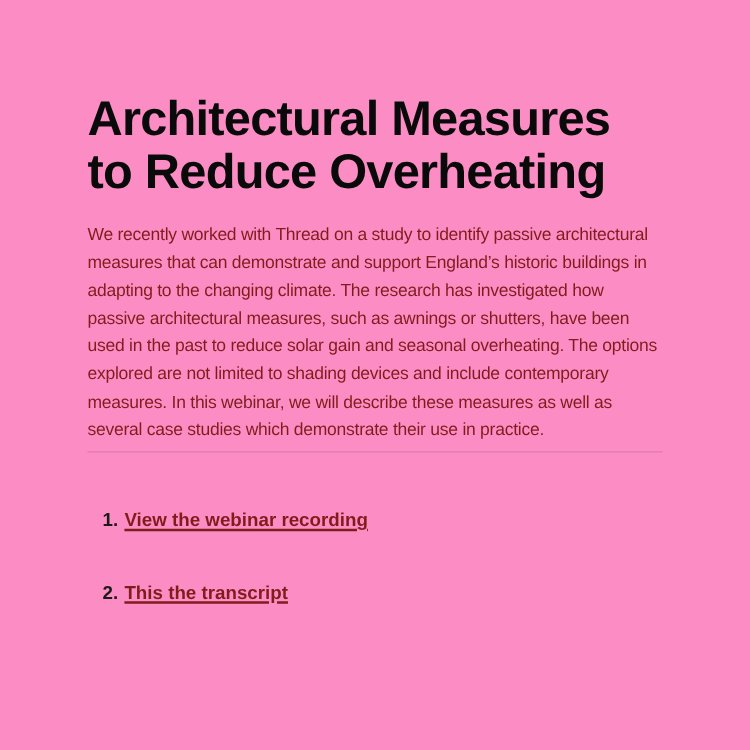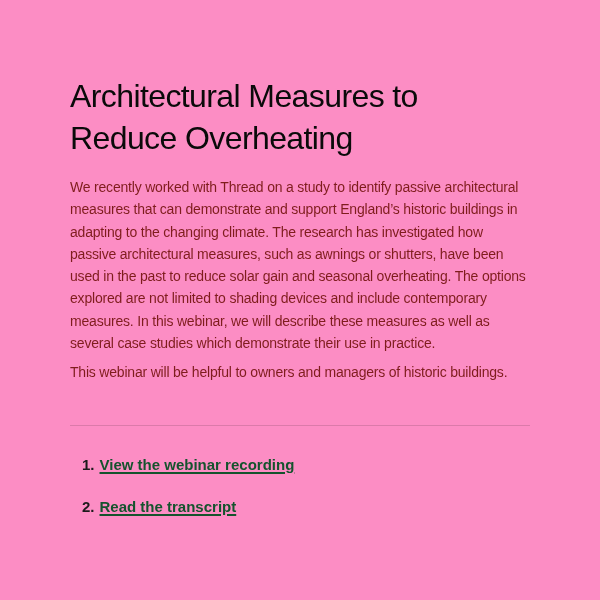--- a/index.html
+++ b/index.html
@@ -15,23 +15,23 @@
     -webkit-font-smoothing: antialiased;
   }
   .page {
     box-sizing: border-box;
     width: 600px;
     height: 600px;
     padding: 75px 70px 0 70px;
   }
   .page-title {
     margin: 0 0 17px 0;
-    font-size: 32px;
+    font-size: 39px;
     line-height: 42px;
-    font-weight: 400;
+    font-weight: 700;
     letter-spacing: -0.6px;
     color: #0a0a0a;
   }
   .body-text {
     margin: 0 0 7px 0;
     font-size: 14px;
     line-height: 22.3px;
     letter-spacing: -0.2px;
     color: #7f1d1d;
   }
@@ -57,42 +57,42 @@
     font-weight: 700;
     color: #1c1a1b;
     margin-bottom: 20px;
   }
   .resource-number {
     flex: 0 0 auto;
     margin-right: 5px;
     color: #1c1a1b;
   }
   .resource-link {
-    color: #14532d;
+    color: #7f1d1d;
     text-decoration: underline;
     text-decoration-thickness: 1.5px;
     text-underline-offset: 2px;
     cursor: pointer;
+    margin-top: 16px;
   }
 </style>
 </head>
 <body>
 
 <div class="page">
   <h1 class="page-title">Architectural Measures to Reduce Overheating</h1>
 
   <p class="body-text">We recently worked with Thread on a study to identify passive architectural measures that can demonstrate and support England’s historic buildings in adapting to the changing climate. The research has investigated how passive architectural measures, such as awnings or shutters, have been used in the past to reduce solar gain and seasonal overheating. The options explored are not limited to shading devices and include contemporary measures. In this webinar, we will describe these measures as well as several case studies which demonstrate their use in practice.</p>
 
-  <p class="body-text note">This webinar will be helpful to owners and managers of historic buildings.</p>
 
   <hr class="divider">
 
   <ol class="resource-list">
     <li class="resource-item">
       <span class="resource-number">1.</span>
       <a class="resource-link">View the webinar recording</a>
     </li>
     <li class="resource-item">
       <span class="resource-number">2.</span>
-      <a class="resource-link">Read the transcript</a>
+      <a class="resource-link">This the transcript</a>
     </li>
   </ol>
 </div>
 
 </body></html>

